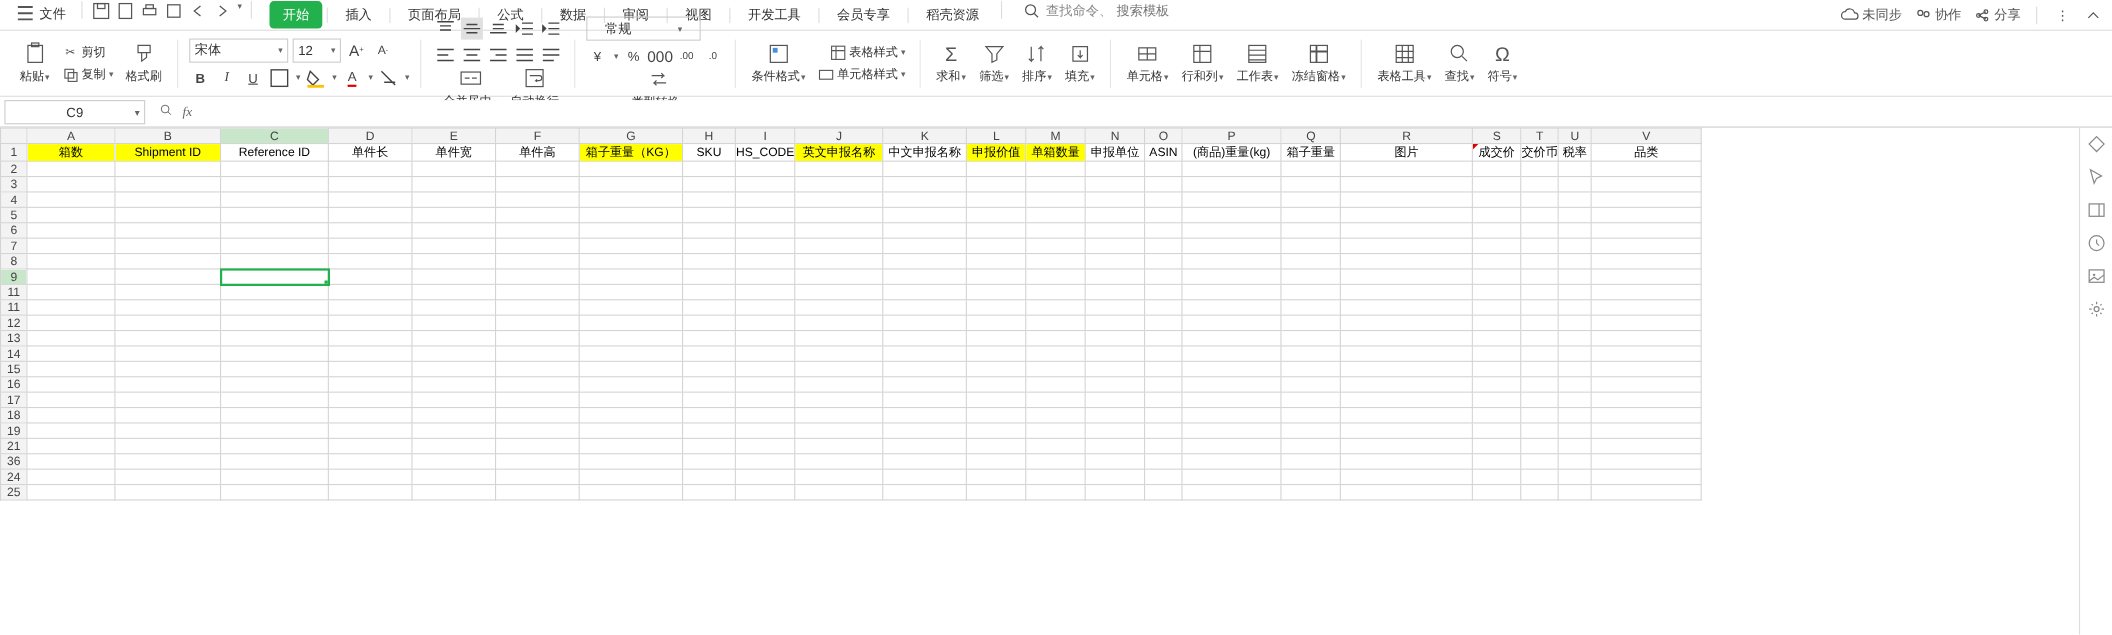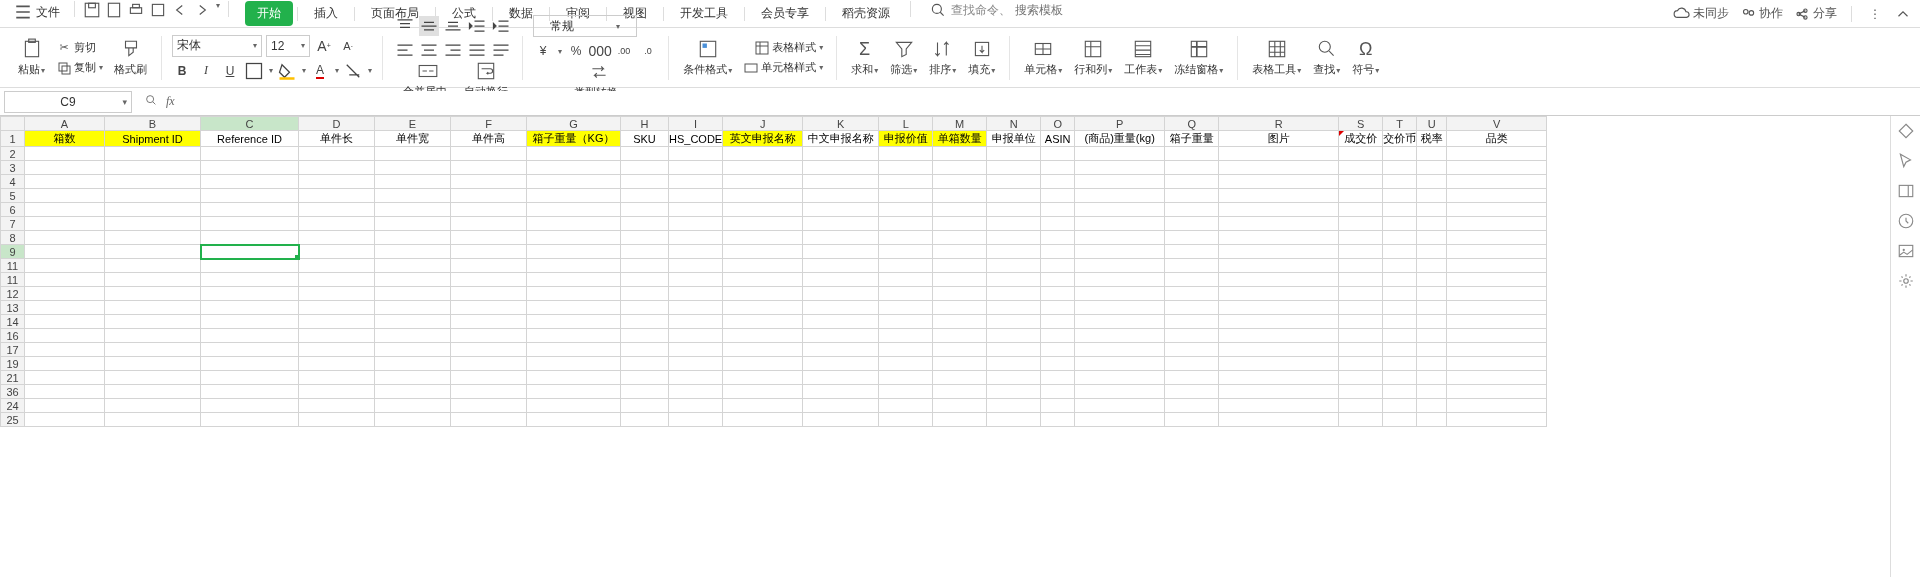--- a/index.html
+++ b/index.html
@@ -928,20 +928,45 @@
             <td></td>
             <td></td>
             <td></td>
             <td></td>
             <td></td>
             <td></td>
             <td></td>
             <td></td>
           </tr>
           <tr class="">
+            <th class="rowhdr">15</th>
+            <td></td>
+            <td></td>
+            <td></td>
+            <td></td>
+            <td></td>
+            <td></td>
+            <td></td>
+            <td></td>
+            <td></td>
+            <td></td>
+            <td></td>
+            <td></td>
+            <td></td>
+            <td></td>
+            <td></td>
+            <td></td>
+            <td></td>
+            <td></td>
+            <td></td>
+            <td></td>
+            <td></td>
+            <td></td>
+          </tr>
+          <tr class="">
             <th class="rowhdr">16</th>
             <td></td>
             <td></td>
             <td></td>
             <td></td>
             <td></td>
             <td></td>
             <td></td>
             <td></td>
             <td></td>
@@ -954,20 +979,45 @@
             <td></td>
             <td></td>
             <td></td>
             <td></td>
             <td></td>
             <td></td>
             <td></td>
           </tr>
           <tr class="">
             <th class="rowhdr">17</th>
+            <td></td>
+            <td></td>
+            <td></td>
+            <td></td>
+            <td></td>
+            <td></td>
+            <td></td>
+            <td></td>
+            <td></td>
+            <td></td>
+            <td></td>
+            <td></td>
+            <td></td>
+            <td></td>
+            <td></td>
+            <td></td>
+            <td></td>
+            <td></td>
+            <td></td>
+            <td></td>
+            <td></td>
+            <td></td>
+          </tr>
+          <tr class="">
+            <th class="rowhdr">18</th>
             <td></td>
             <td></td>
             <td></td>
             <td></td>
             <td></td>
             <td></td>
             <td></td>
             <td></td>
             <td></td>
             <td></td>

